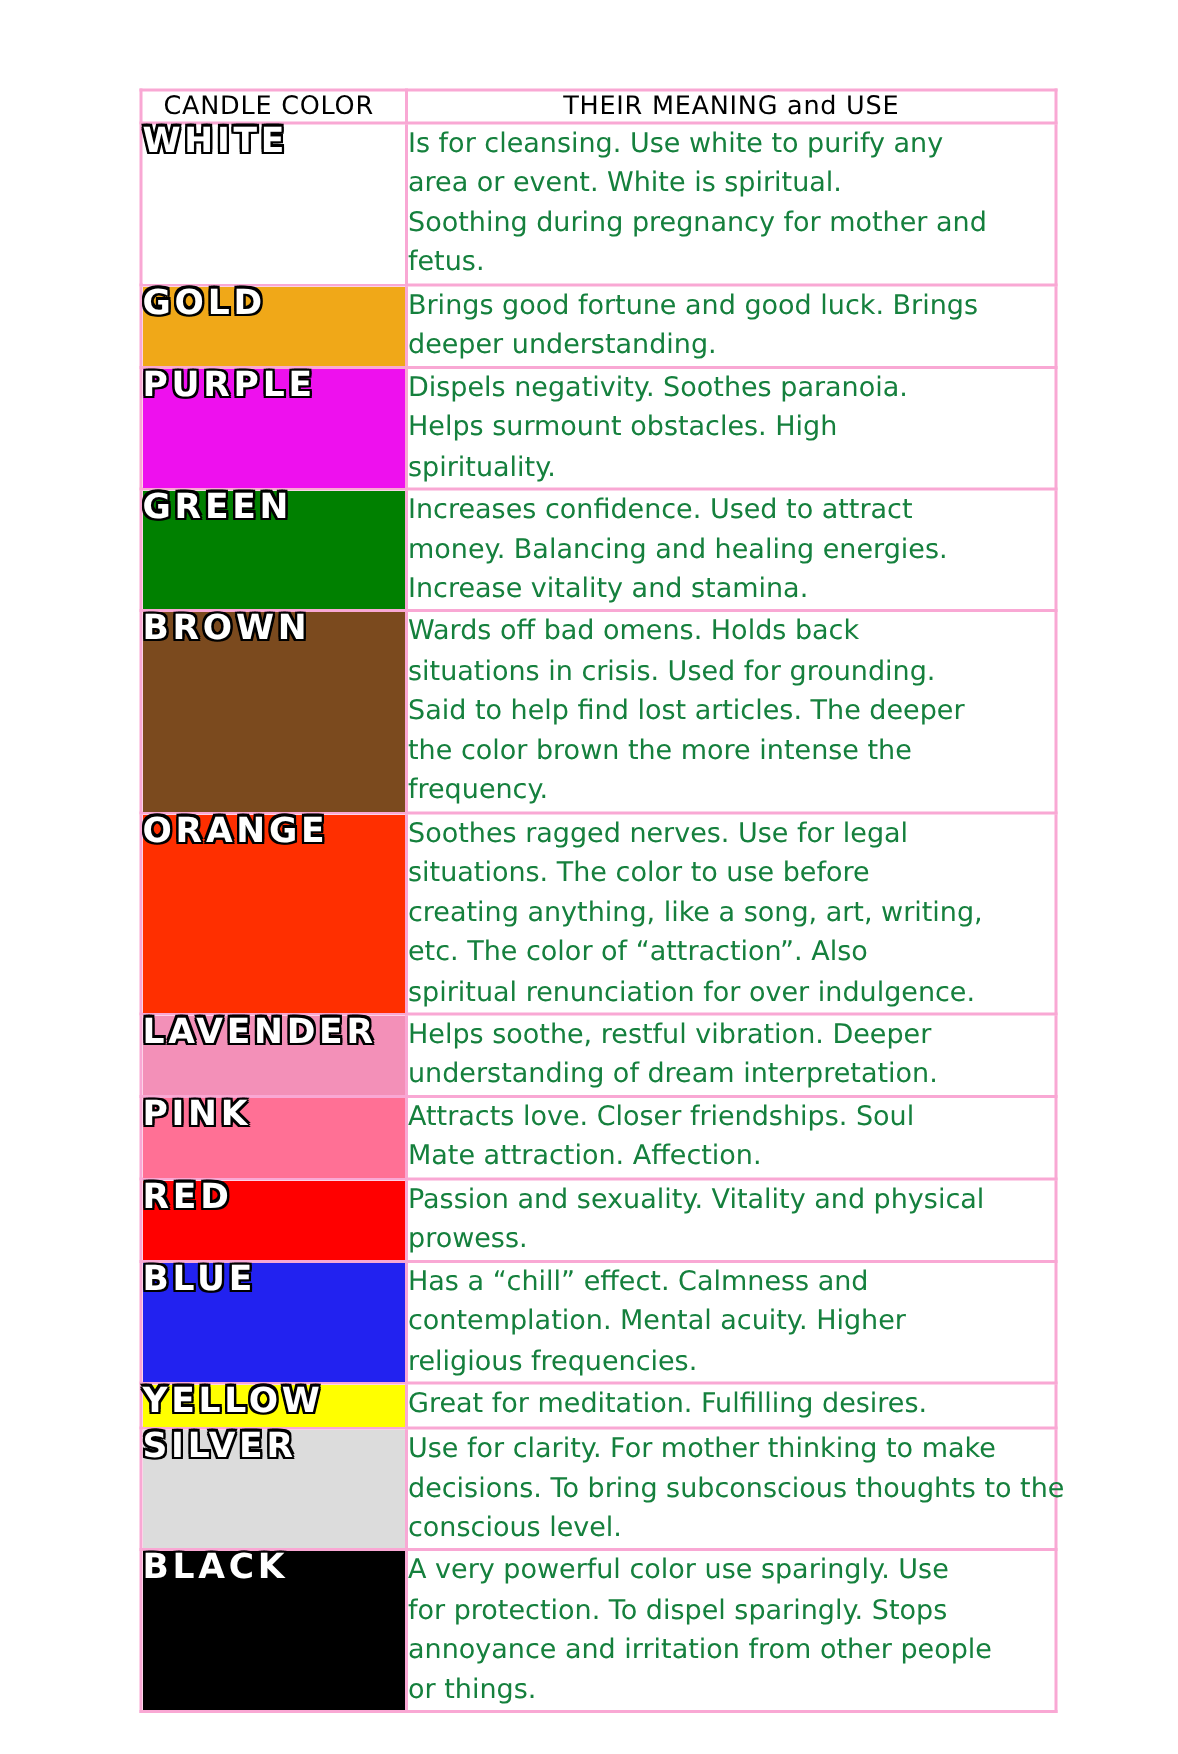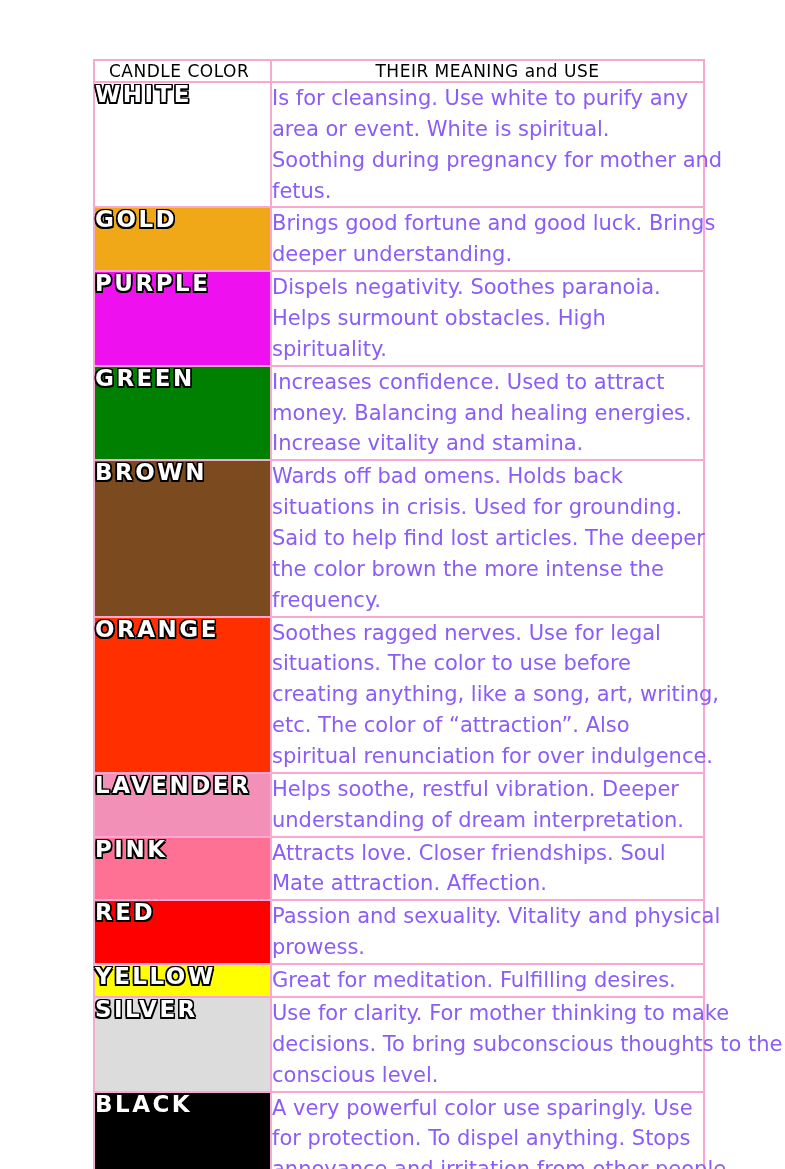--- a/index.html
+++ b/index.html
@@ -66,23 +66,23 @@
       -1.5px  1.5px 0 #000, 1.5px  1.5px 0 #000,
       -1.5px 0 0 #000, 1.5px 0 0 #000,
       0 -1.5px 0 #000, 0 1.5px 0 #000;
     text-align: center;
   }
 
   
   .meaning-cell {
     padding: 6px 8px 6px 10px;
     font-family: "DejaVu Sans", sans-serif;
-    font-size: 21px;
+    font-size: 18px;
     line-height: 1.47;
-    color: #8b5cf6;
+    color: #15803d;
   }
   .meaning-cell .line {
     display: block;
     white-space: nowrap;
   }
 </style>
 </head>
 <body>
 
 <div id="table-wrap">
@@ -165,37 +165,45 @@
           </td>
         </tr>
         <tr>
           <td class="color-cell" style="background: rgb(255, 0, 0); height: 50px;"><span class="color-name">RED</span></td>
           <td class="meaning-cell">
             <span class="line">Passion and sexuality. Vitality and physical</span>
             <span class="line">prowess.</span>
           </td>
         </tr>
         <tr>
+          <td class="color-cell" style="background: rgb(34, 34, 240); height: 72px;"><span class="color-name">BLUE</span></td>
+          <td class="meaning-cell">
+            <span class="line">Has a “chill” effect.  Calmness and</span>
+            <span class="line">contemplation.  Mental acuity.  Higher</span>
+            <span class="line">religious frequencies.</span>
+          </td>
+        </tr>
+        <tr>
           <td class="color-cell" style="background: rgb(255, 255, 0); height: 28px;"><span class="color-name">YELLOW</span></td>
           <td class="meaning-cell">
             <span class="line">Great for meditation.  Fulfilling desires.</span>
           </td>
         </tr>
         <tr>
           <td class="color-cell" style="background: rgb(220, 220, 220); height: 68px;"><span class="color-name">SILVER</span></td>
           <td class="meaning-cell">
             <span class="line">Use for clarity. For mother thinking to make</span>
             <span class="line">decisions. To bring subconscious thoughts to the</span>
             <span class="line">conscious level.</span>
           </td>
         </tr>
         <tr>
           <td class="color-cell" style="background: rgb(0, 0, 0); height: 104px;"><span class="color-name">BLACK</span></td>
           <td class="meaning-cell">
             <span class="line">A very powerful color use sparingly. Use</span>
-            <span class="line">for protection. To dispel anything.  Stops</span>
+            <span class="line">for protection. To dispel sparingly.  Stops</span>
             <span class="line">annoyance and irritation from other people</span>
             <span class="line">or things.</span>
           </td>
         </tr>
       </tbody>
   </table>
 </div>
 
 </body></html>

